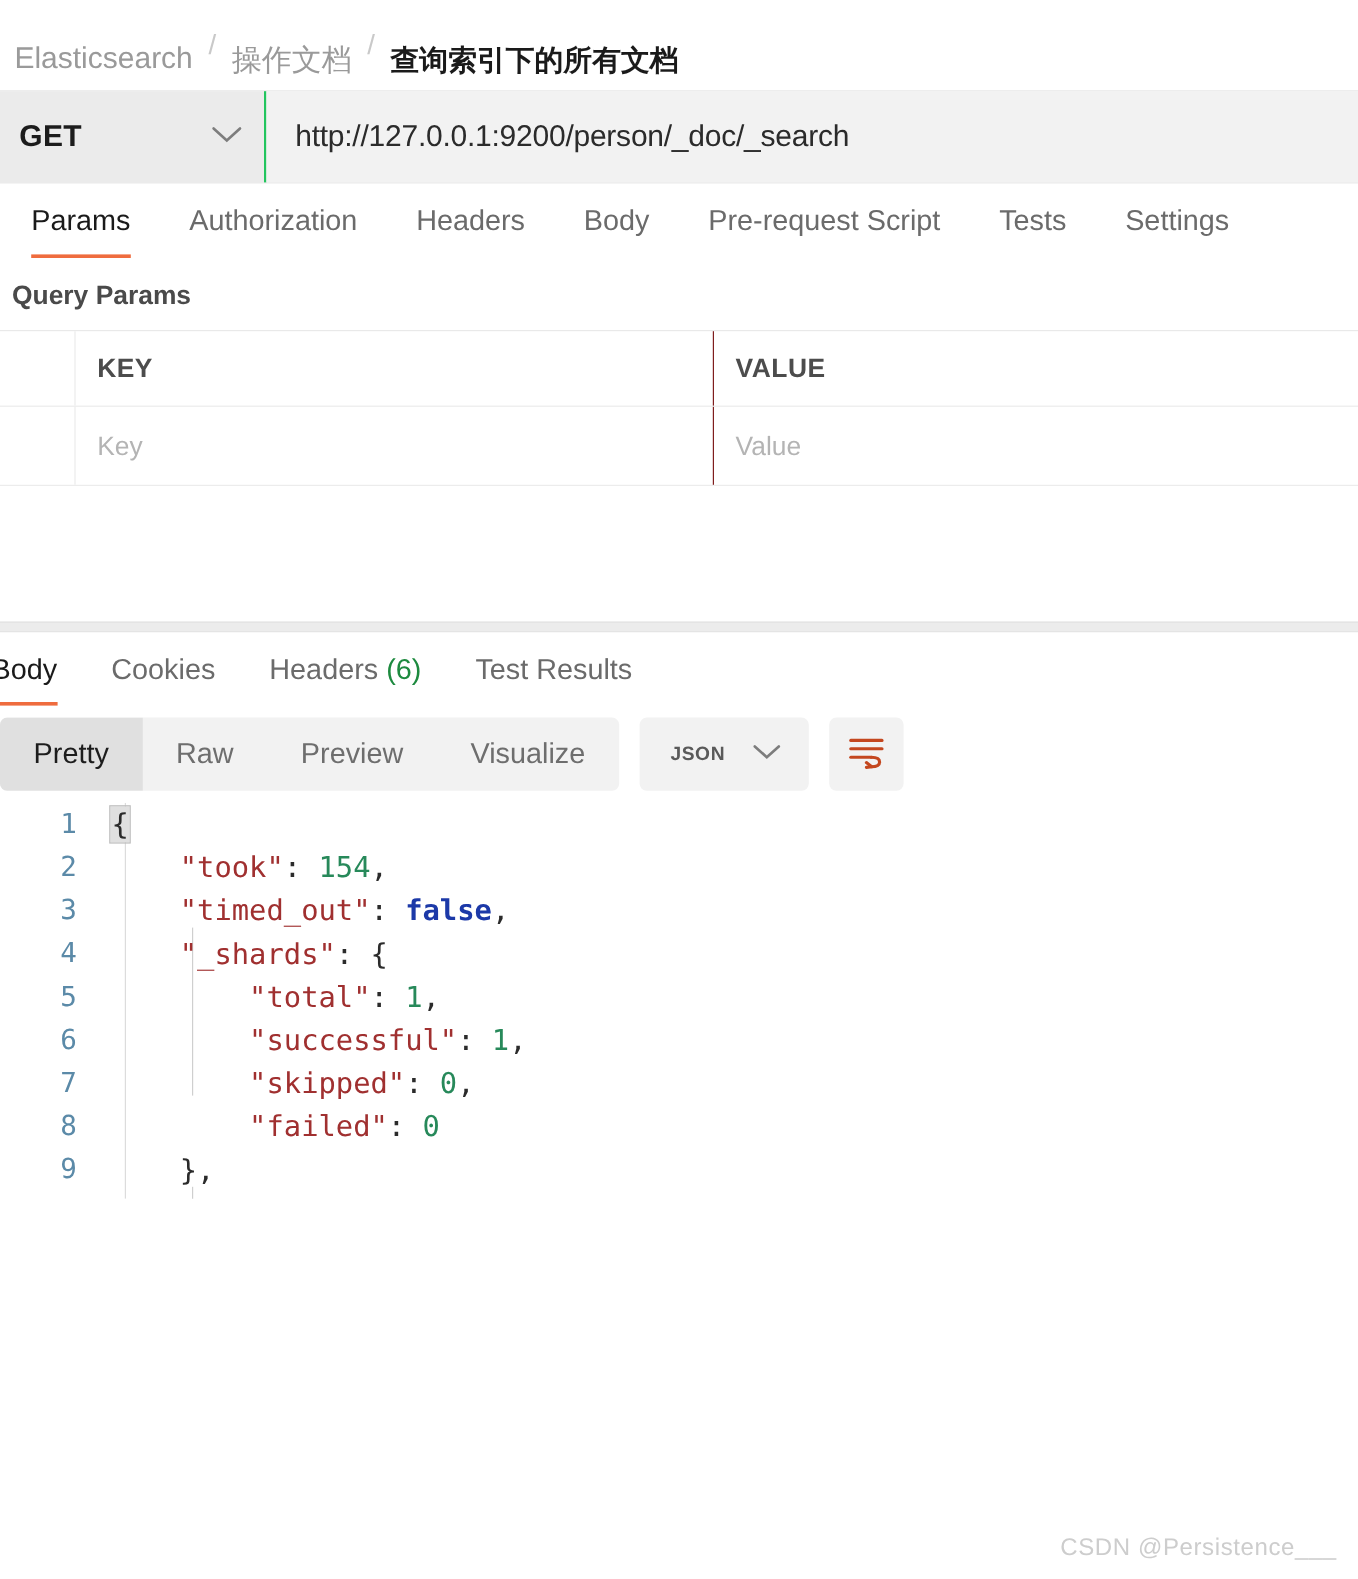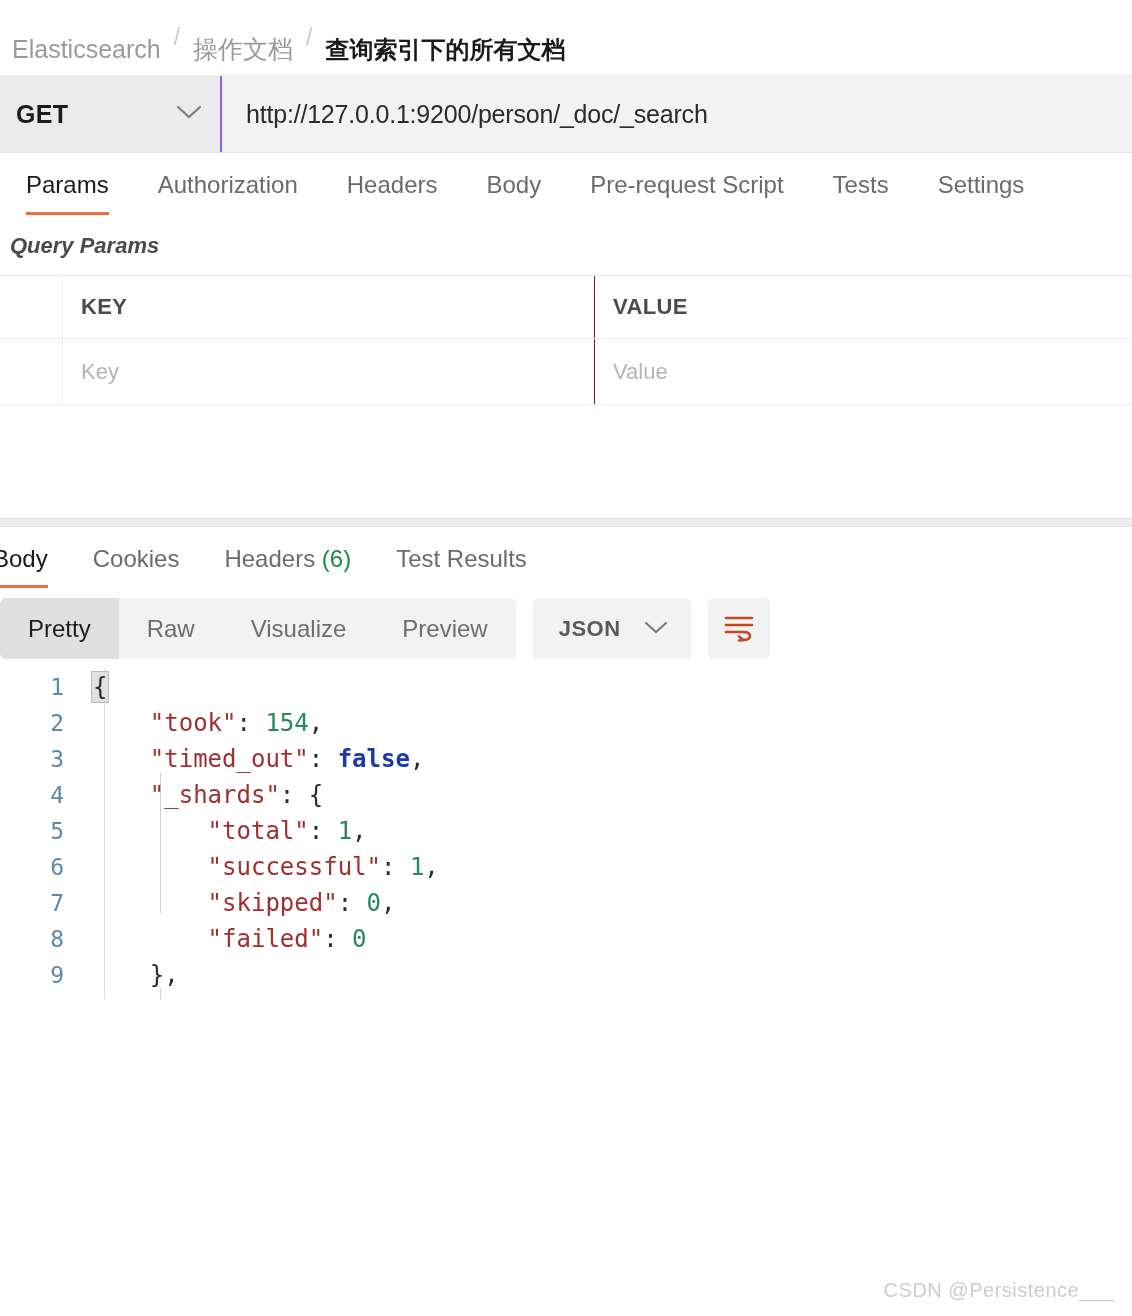--- a/index.html
+++ b/index.html
@@ -33,21 +33,21 @@
     background: #f2f2f2;
     border-bottom: 1px solid #e6e6e6;
   }
   .method {
     width: 222px;
     background: #ebebeb;
     display: flex;
     align-items: center;
     justify-content: space-between;
     padding: 0 18px 0 16px;
-    border-right: 2px solid #8b5cf6;
+    border-right: 2px solid #22c55e;
   }
   .method-label { font-size: 25px; font-weight: bold; color: #1c1c1c; letter-spacing: .3px; }
   .chev { display: block; }
   .url-field {
     flex: 1;
     display: flex;
     align-items: center;
     padding-left: 24px;
     background: #f2f2f2;
   }
@@ -77,21 +77,20 @@
     height: 3px;
     background: #ef6c3e;
   }
 
   
   .qp-title {
     font-size: 22px;
     font-weight: bold;
     color: #4a4a4a;
     padding: 18px 0 16px 10px;
-    font-style: italic;
   }
   .qp-table { width: 100%; border-top: 1px solid #e9e9e9; }
   .qp-row { display: flex; border-bottom: 1px solid #ececec; }
   .qp-row.head { height: 63px; }
   .qp-row.body { height: 66px; }
   .qp-cell {
     display: flex;
     align-items: center;
     border-right: 1px solid #7f1d1d;
     padding-left: 18px;
@@ -159,21 +158,21 @@
   .seg.active { background: #e0e0e0; color: #1d1d1d; }
   .json-select {
     display: flex;
     align-items: center;
     gap: 22px;
     background: #f2f2f2;
     border-radius: 6px;
     height: 61px;
     padding: 0 22px 0 26px;
   }
-  .json-label { font-size: 22px; font-weight: bold; color: #5a5a5a; letter-spacing: .5px; }
+  .json-label { font-size: 16px; font-weight: bold; color: #5a5a5a; letter-spacing: .5px; }
   .wrap-btn {
     width: 62px; height: 61px;
     background: #f2f2f2;
     border-radius: 6px;
     display: flex;
     align-items: center;
     justify-content: center;
   }
 
   
@@ -297,22 +296,22 @@
   </div>
   <div class="restab">
     <span>Test Results</span>
   </div>
 </div>
 
 <div class="fmt-bar">
   <div class="seg-group">
     <div class="seg active">Pretty</div>
     <div class="seg">Raw</div>
+    <div class="seg">Preview</div>
     <div class="seg">Visualize</div>
-    <div class="seg">Preview</div>
   </div>
   <div class="json-select">
     <span class="json-label">JSON</span>
     <span>
       <svg width="26" height="16" viewBox="0 0 26 16">
           <path d="M3 4 L13 13 L23 4" stroke="#7d7d7d" stroke-width="2.2" fill="none" stroke-linecap="round"></path>
         </svg>
     </span>
   </div>
   <div class="wrap-btn">

